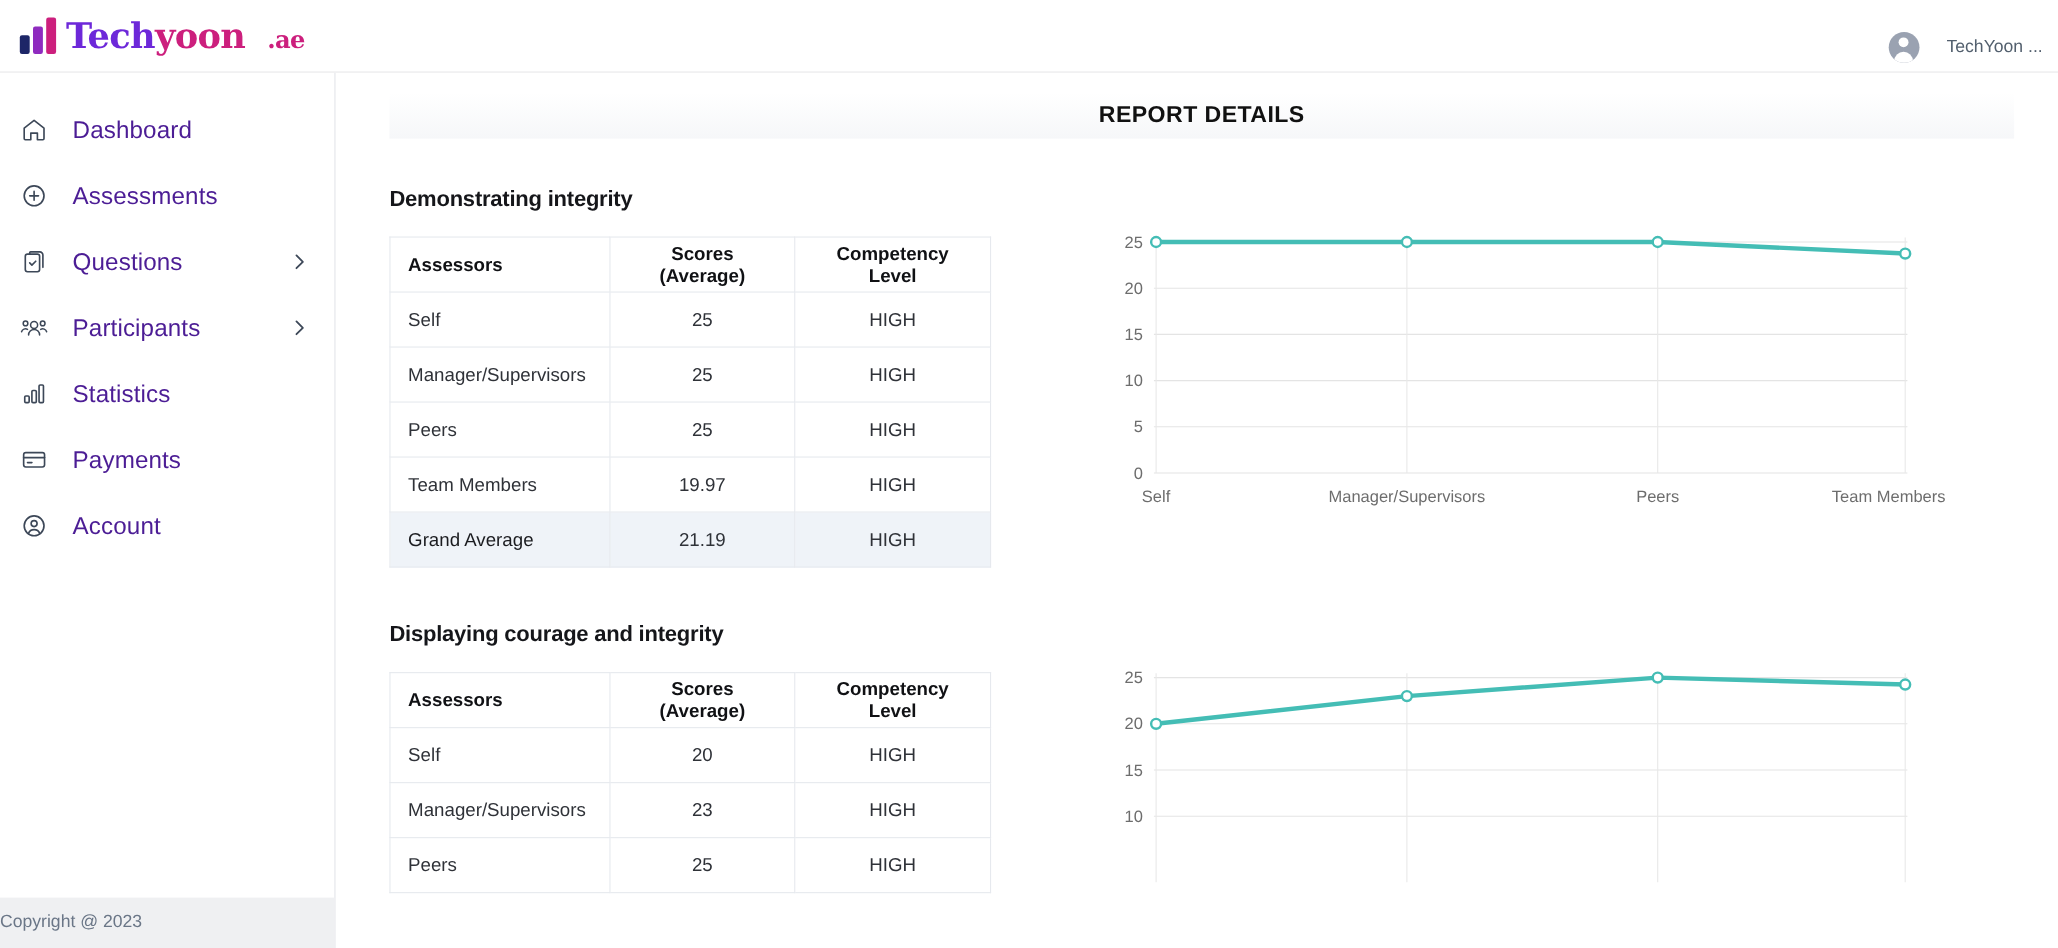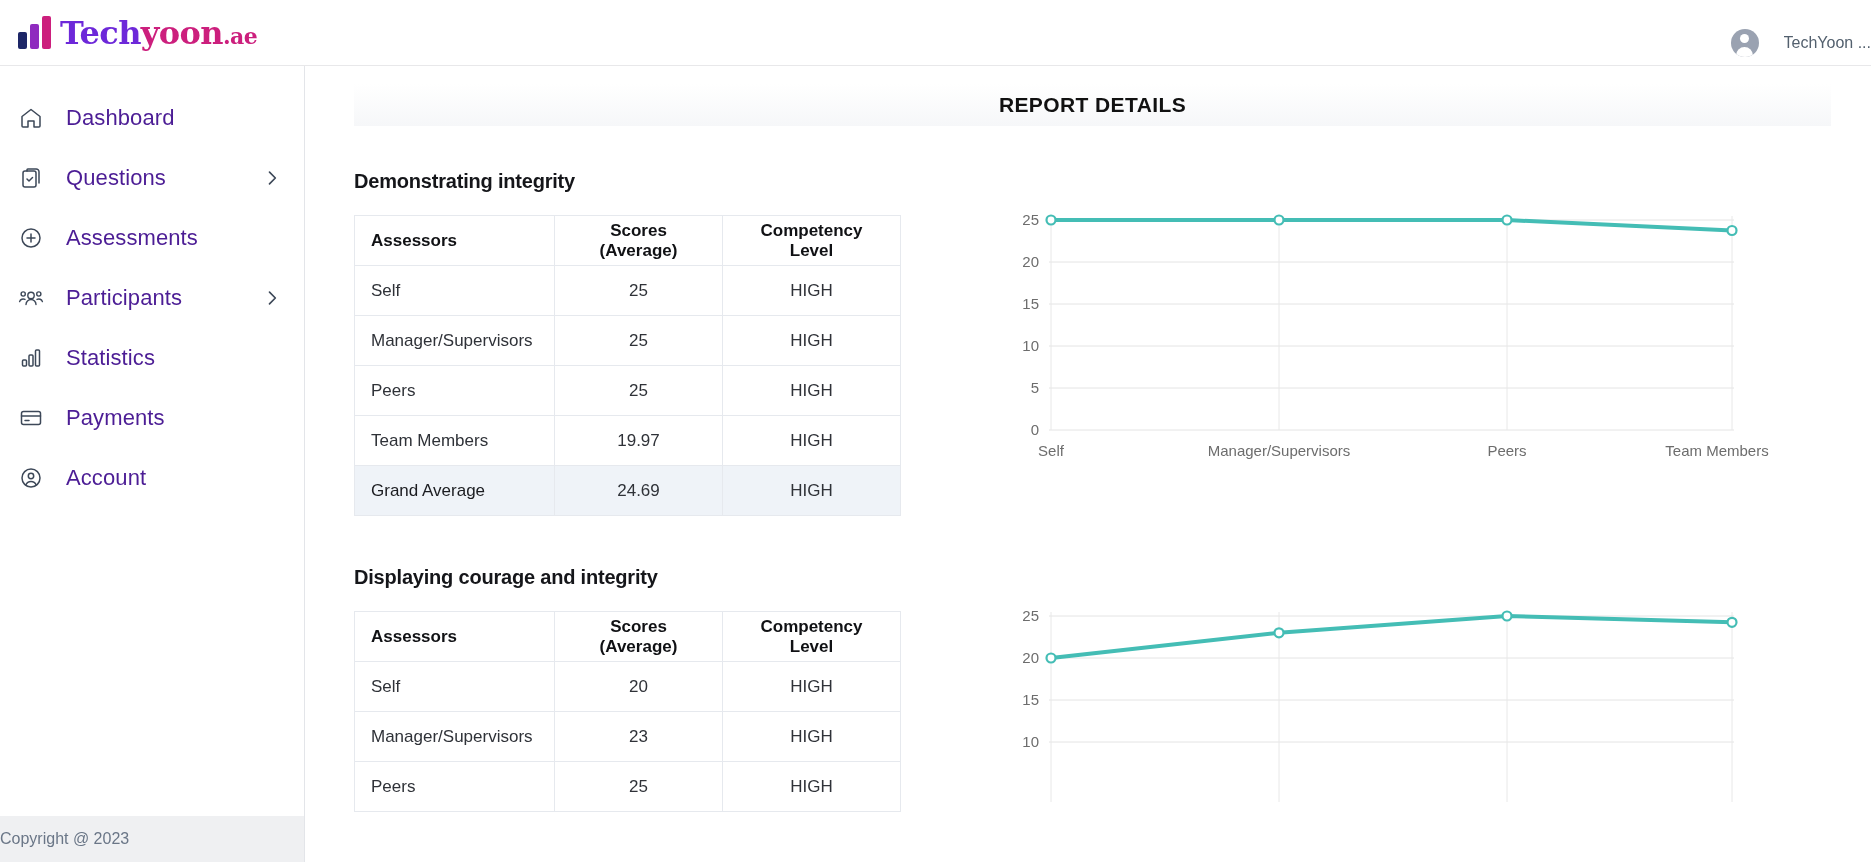--- a/index.html
+++ b/index.html
@@ -44,26 +44,27 @@
   .brand-text {
     font-family: "DejaVu Serif", serif;
     font-weight: 700;
     font-size: 32px;
     letter-spacing: -0.6px;
     line-height: 1;
     white-space: nowrap;
   }
   .brand-text .t1 { color: #6d28d9; }
   .brand-text .t2 { color: #cc1f7d; }
-  .brand-text .t3 { color: #cc1f7d; font-size: 22px; }
+  .brand-text .t3 { color: #cc1f7d; font-size: 22px; margin-left: 20px; }
 
   .user-chip {
     display: flex;
     align-items: center;
     gap: 25px;
+    padding-right: 14px;
     max-width: 185px;
     margin-top: 20px;
   }
   .avatar-circle {
     width: 28px; height: 28px;
     border-radius: 50%;
     background: #9aa2b1;
     position: relative;
     flex: 0 0 auto;
     overflow: hidden;
@@ -263,42 +264,42 @@
       <span class="nav-ico">
         <svg width="24" height="24" viewBox="0 0 24 24" fill="none" stroke="currentColor" stroke-width="1.5" stroke-linecap="round" stroke-linejoin="round">
             <path d="M3 10.5 12 3.5l9 7V20a1 1 0 0 1-1 1h-5v-6H9v6H4a1 1 0 0 1-1-1z"></path>
           </svg>
       </span>
       <span class="nav-label">Dashboard</span>
     </div>
 
     <div class="nav-item">
       <span class="nav-ico">
+        <svg width="24" height="24" viewBox="0 0 24 24" fill="none" stroke="currentColor" stroke-width="1.5" stroke-linecap="round">
+            <circle cx="12" cy="12" r="9"></circle>
+            <path d="M12 8v8M8 12h8"></path>
+          </svg>
+      </span>
+      <span class="nav-label">Assessments</span>
+    </div>
+
+    <div class="nav-item">
+      <span class="nav-ico">
         <svg width="24" height="24" viewBox="0 0 24 24" fill="none" stroke="currentColor" stroke-width="1.5" stroke-linecap="round" stroke-linejoin="round">
             <rect x="4" y="5" width="13" height="16" rx="2"></rect>
             <path d="M8 5V3.8A.8.8 0 0 1 8.8 3h8.4A2.8 2.8 0 0 1 20 5.8V17"></path>
             <path d="m8 13 2 2 3.5-3.5"></path>
           </svg>
       </span>
       <span class="nav-label">Questions</span>
       <span class="nav-caret">
         <svg width="20" height="20" viewBox="0 0 24 24" fill="none" stroke="currentColor" stroke-width="2" stroke-linecap="round" stroke-linejoin="round">
             <path d="m9 5 7 7-7 7"></path>
           </svg>
       </span>
-    </div>
-
-    <div class="nav-item">
-      <span class="nav-ico">
-        <svg width="24" height="24" viewBox="0 0 24 24" fill="none" stroke="currentColor" stroke-width="1.5" stroke-linecap="round">
-            <circle cx="12" cy="12" r="9"></circle>
-            <path d="M12 8v8M8 12h8"></path>
-          </svg>
-      </span>
-      <span class="nav-label">Assessments</span>
     </div>
 
     <div class="nav-item">
       <span class="nav-ico">
         <svg width="26" height="24" viewBox="0 0 26 24" fill="none" stroke="currentColor" stroke-width="1.4" stroke-linecap="round" stroke-linejoin="round">
             <circle cx="13" cy="9.5" r="3.2"></circle>
             <path d="M8 18.5a5 5 0 0 1 10 0"></path>
             <circle cx="5.2" cy="8" r="2.1"></circle>
             <path d="M1.6 15.6A3.8 3.8 0 0 1 7 13.4"></path>
             <circle cx="20.8" cy="8" r="2.1"></circle>
@@ -392,21 +393,21 @@
             <td class="c-score">25</td>
             <td class="c-level">HIGH</td>
           </tr>
           <tr>
             <td class="c-assessor">Team Members</td>
             <td class="c-score">19.97</td>
             <td class="c-level">HIGH</td>
           </tr>
           <tr class="grand">
             <td class="c-assessor">Grand Average</td>
-            <td class="c-score">24.69</td>
+            <td class="c-score">21.19</td>
             <td class="c-level">HIGH</td>
           </tr>
         </tbody>
       </table>
     </div>
 
     <div class="section-right">
       <div class="chart-wrap">
         <svg width="740" height="300" viewBox="0 0 740 300">
 

